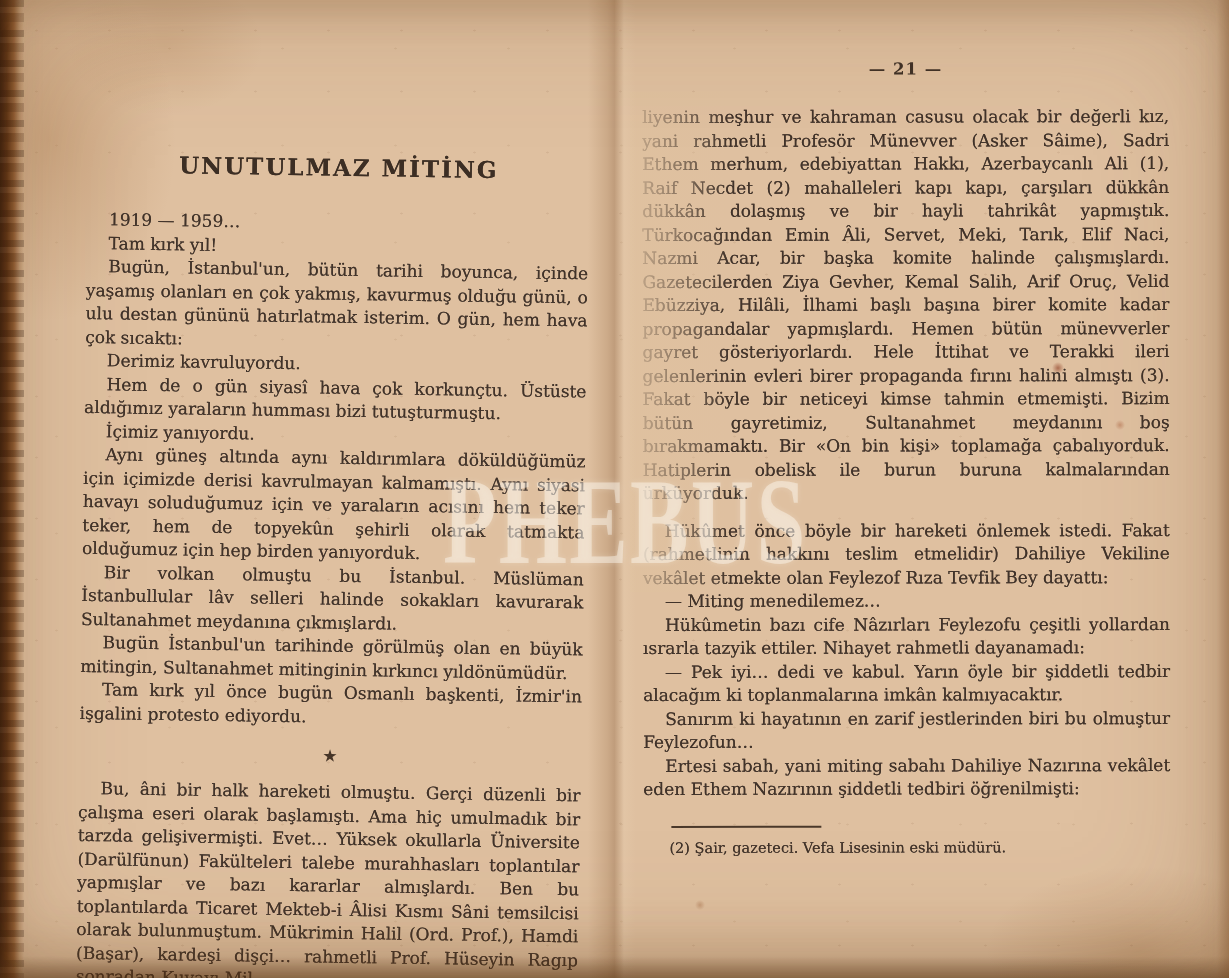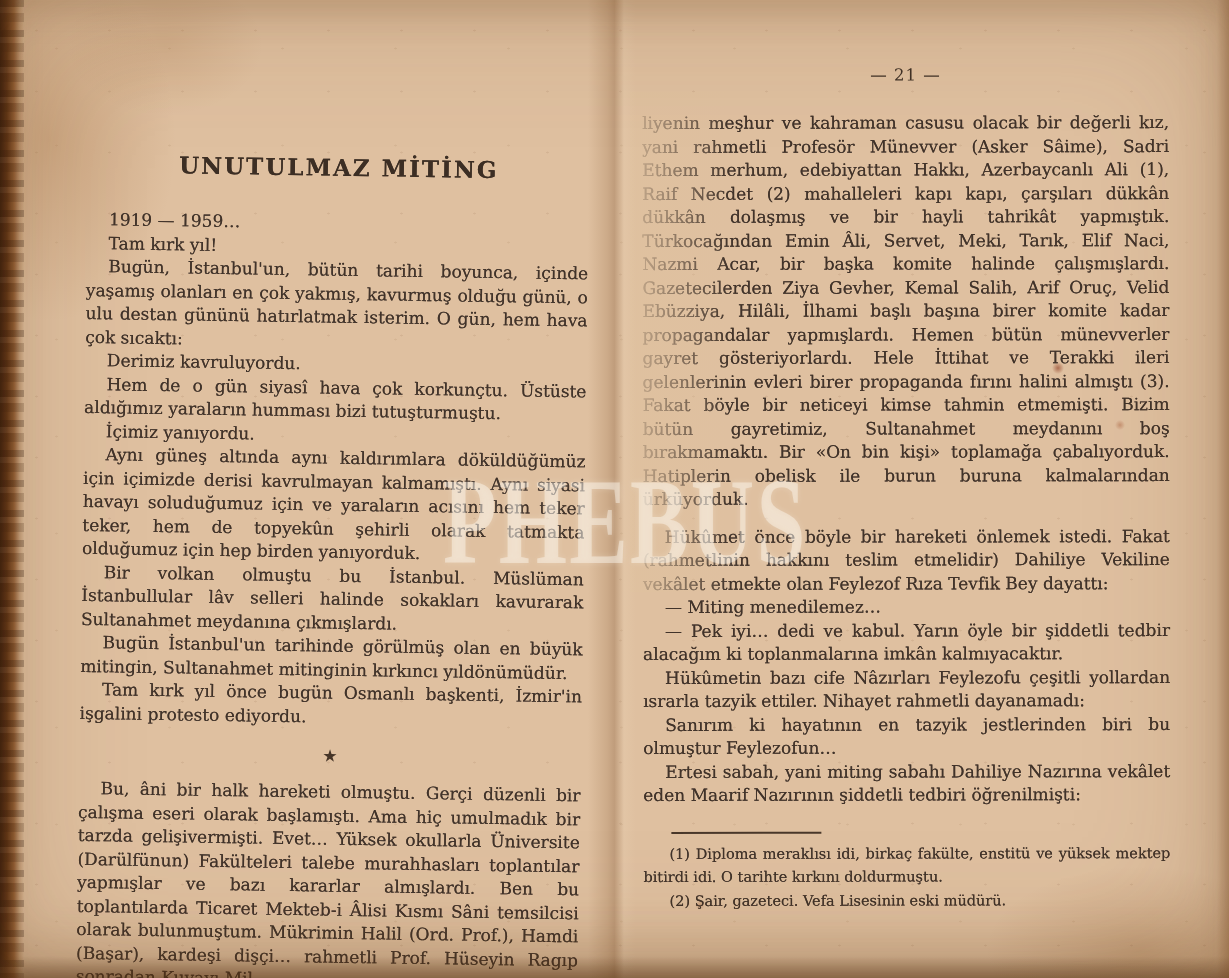--- a/index.html
+++ b/index.html
@@ -49,22 +49,22 @@
   .star{
     text-align:center;font-size:17px;margin:17px 0 15px;color:#463528;
   }
 
   
   .right-page{
     position:absolute;left:642px;top:50px;width:527px;
     transform:rotate(-0.1deg);transform-origin:top left;
   }
   .page-number{
-    text-align:center;font-size:16.5px;font-weight:normal;letter-spacing:1px;
-    margin:16px 0 27px 0;color:#3f3127;
+    text-align:center;font-size:16.5px;font-weight:bold;letter-spacing:1px;
+    margin:10px 0 27px 0;color:#3f3127;
   }
   .footnotes{margin-top:24px;}
   .fn-rule{
     width:150px;border-top:2px solid #4a382a;margin:0 0 9px 28px;
   }
   .footnotes p{
     font-size:14.5px;line-height:23.5px;text-indent:26px;
   }
 
   
@@ -142,27 +142,26 @@
     <p>Tam kırk yıl önce bugün Osmanlı başkenti, İzmir'in işgalini protesto ediyordu.</p>
     <div class="star">★</div>
     <p>Bu, âni bir halk hareketi olmuştu. Gerçi düzenli bir çalışma eseri olarak başlamıştı. Ama hiç umulmadık bir tarzda gelişivermişti. Evet… Yüksek okullarla Üniversite (Darülfünun) Fakülteleri talebe murahhasları toplantılar yapmışlar ve bazı kararlar almışlardı. Ben bu toplantılarda Ticaret Mekteb-i Âlisi Kısmı Sâni temsilcisi olarak bulunmuştum. Mükrimin Halil (Ord. Prof.), Hamdi (Başar), kardeşi dişçi… rahmetli Prof. Hüseyin Ragıp sonradan Kuvayı Mil-</p>
   </div>
 
   <div class="right-page page-body">
     <div class="page-number">— 21 —</div>
     <p class="noindent">liyenin meşhur ve kahraman casusu olacak bir değerli kız, yani rahmetli Profesör Münevver (Asker Sâime), Sadri Ethem merhum, edebiyattan Hakkı, Azerbaycanlı Ali (1), Raif Necdet (2) mahalleleri kapı kapı, çarşıları dükkân dükkân dolaşmış ve bir hayli tahrikât yapmıştık. Türkocağından Emin Âli, Servet, Meki, Tarık, Elif Naci, Nazmi Acar, bir başka komite halinde çalışmışlardı. Gazetecilerden Ziya Gevher, Kemal Salih, Arif Oruç, Velid Ebüzziya, Hilâli, İlhami başlı başına birer komite kadar propagandalar yapmışlardı. Hemen bütün münevverler gayret gösteriyorlardı. Hele İttihat ve Terakki ileri gelenlerinin evleri birer propaganda fırını halini almıştı (3). Fakat böyle bir neticeyi kimse tahmin etmemişti. Bizim bütün gayretimiz, Sultanahmet meydanını boş bırakmamaktı. Bir «On bin kişi» toplamağa çabalıyorduk. Hatiplerin obelisk ile burun buruna kalmalarından ürküyorduk.</p>
     <p class="gap">Hükûmet önce böyle bir hareketi önlemek istedi. Fakat (rahmetlinin hakkını teslim etmelidir) Dahiliye Vekiline vekâlet etmekte olan Feylezof Rıza Tevfik Bey dayattı:</p>
     <p>— Miting menedilemez…</p>
+    <p>Hükûmetin bazı cife Nâzırları Feylezofu çeşitli yollardan ısrarla tazyik ettiler. Nihayet rahmetli dayanamadı:</p>
     <p>— Pek iyi… dedi ve kabul. Yarın öyle bir şiddetli tedbir alacağım ki toplanmalarına imkân kalmıyacaktır.</p>
-    <p>Hükûmetin bazı cife Nâzırları Feylezofu çeşitli yollardan ısrarla tazyik ettiler. Nihayet rahmetli dayanamadı:</p>
-    <p>Sanırım ki hayatının en tazyik jestlerinden biri bu olmuştur Feylezofun…</p>
-    <p>Ertesi sabah, yani miting sabahı Dahiliye Nazırına vekâlet eden Maarif Nazırının şiddetli tedbiri öğrenilmişti:</p>
+    <p>Sanırım ki hayatının en zarif jestlerinden biri bu olmuştur Feylezofun…</p>
+    <p>Ertesi sabah, yani miting sabahı Dahiliye Nazırına vekâlet eden Ethem Nazırının şiddetli tedbiri öğrenilmişti:</p>
     <div class="footnotes">
       <div class="fn-rule"></div>
-      <p>(1)  Diploma meraklısı idi, birkaç fakülte, enstitü ve yüksek mektep bitirdi idi. O tarihte kırkını doldurmuştu.</p>
       <p>(2)  Şair, gazeteci. Vefa Lisesinin eski müdürü.</p>
 
     </div>
   </div>
 
   <div class="fade-left-col"></div>
   <div class="gutter"></div>
   <div class="book-edge-left"></div>
   <div class="book-edge-bottom"></div>
   <div class="book-edge-right"></div>

